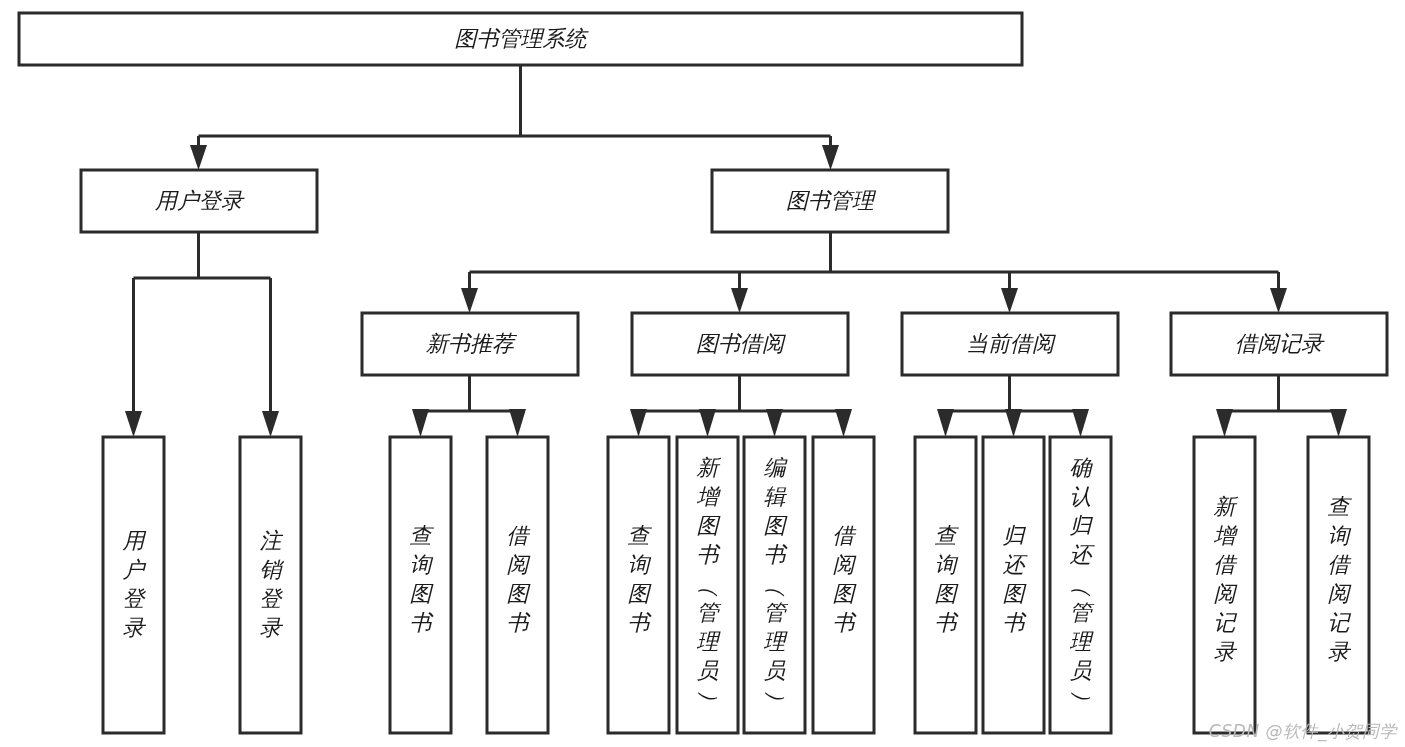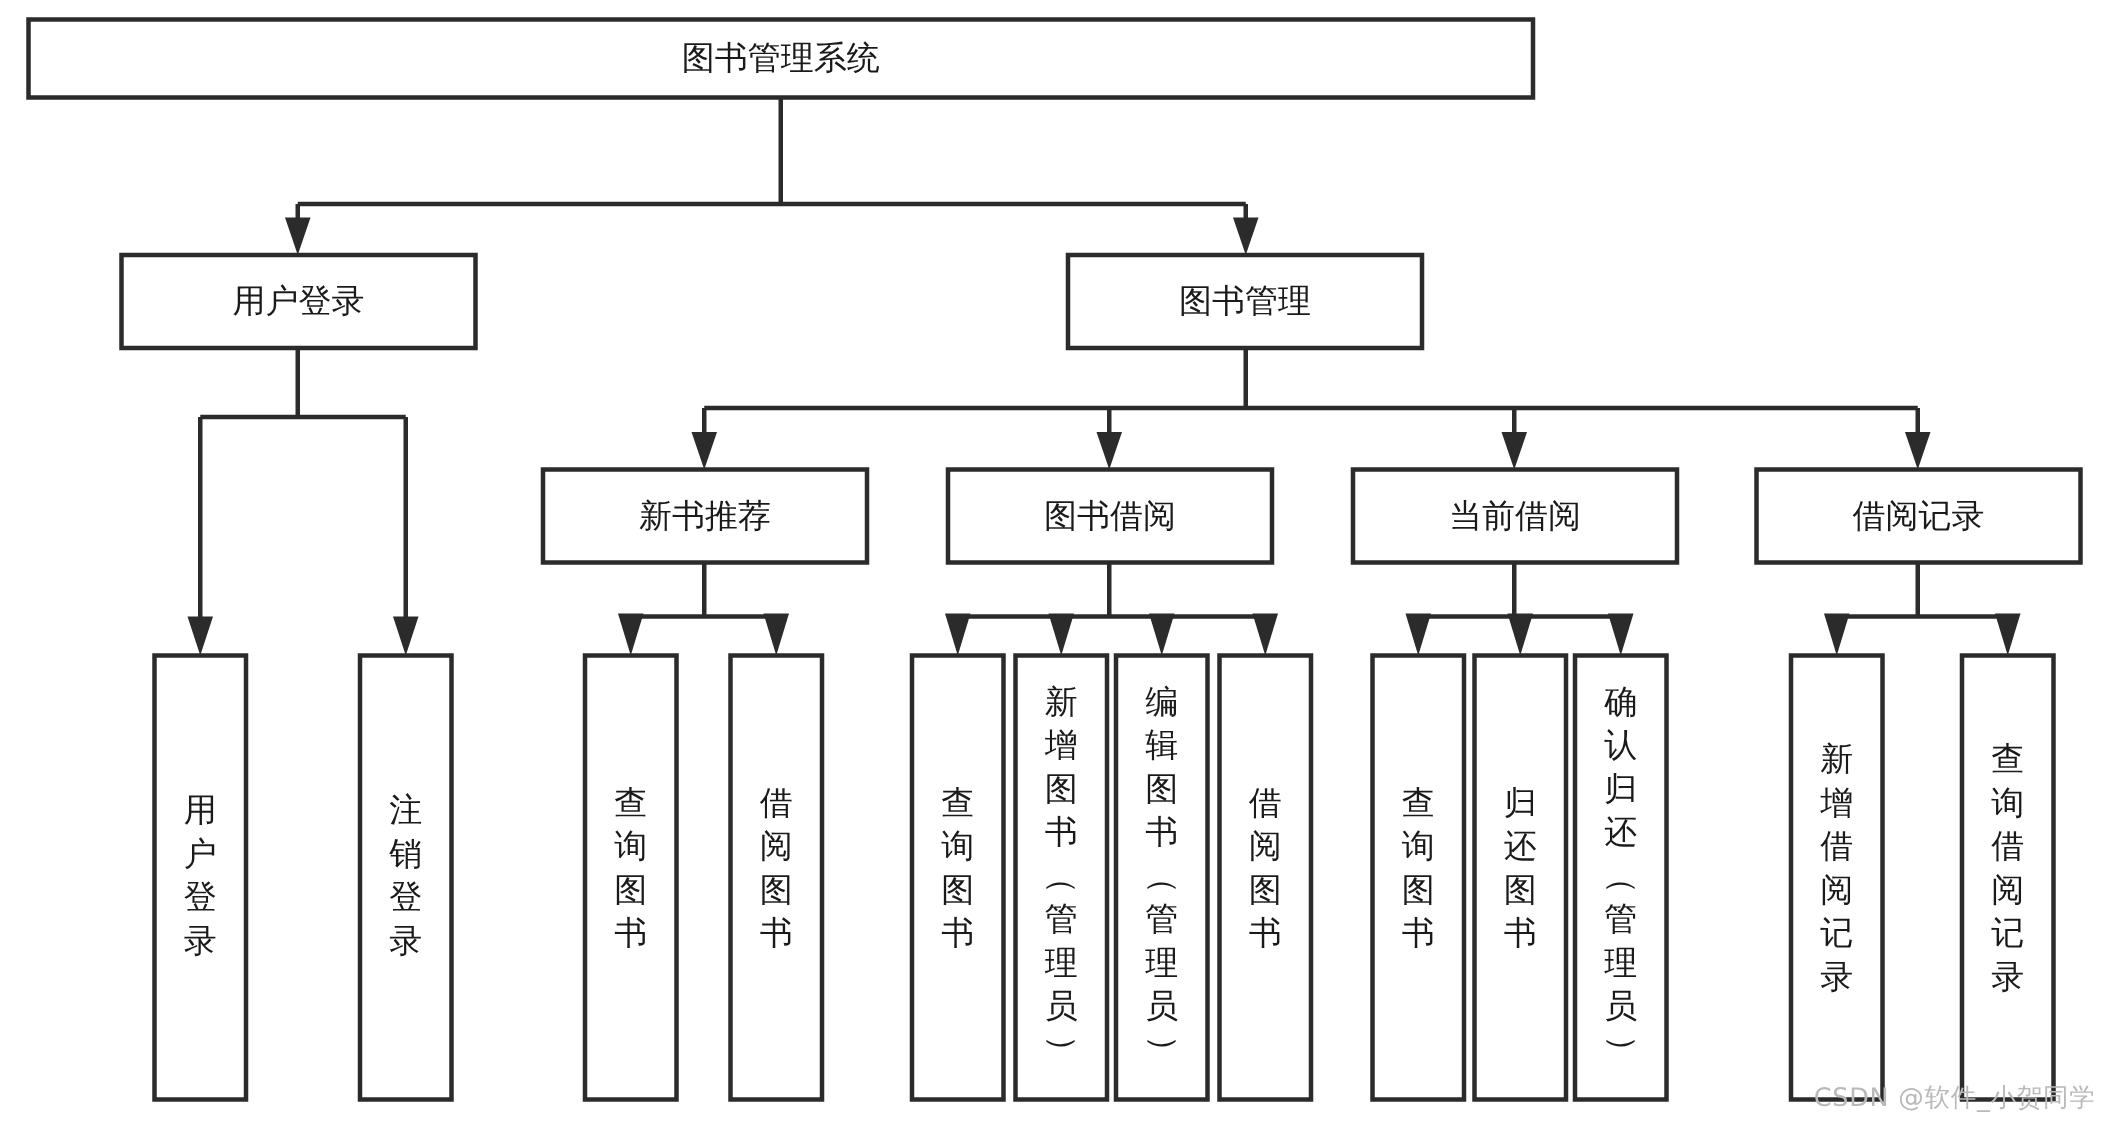--- a/index.html
+++ b/index.html
@@ -11,20 +11,21 @@
     width: 1405px;
     height: 747px;
     font-family: "DejaVu Sans", "Liberation Sans", sans-serif;
     overflow: hidden;
   }
   #diagram-root {
     position: relative;
     width: 1405px;
     height: 747px;
     background: #ffffff;
+    font-style: italic;
   }
   svg.flow {
     position: absolute;
     top: 0;
     left: 0;
     width: 1405px;
     height: 747px;
   }
   .node-box {
     fill: #ffffff;

